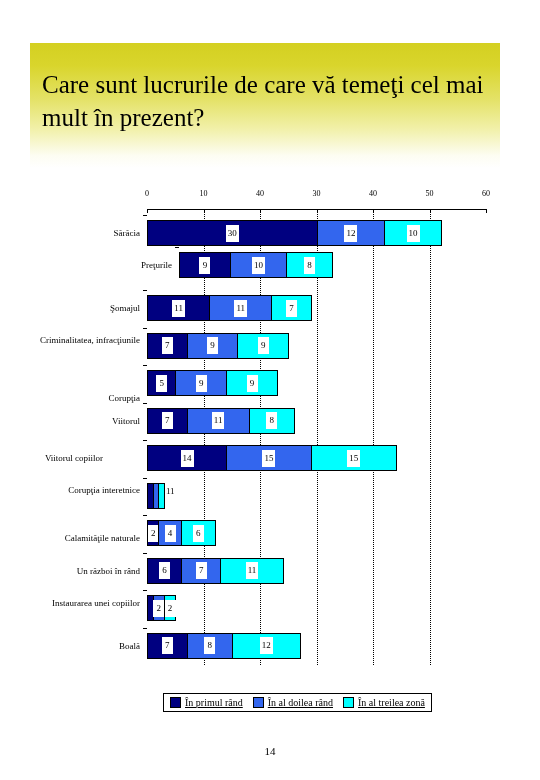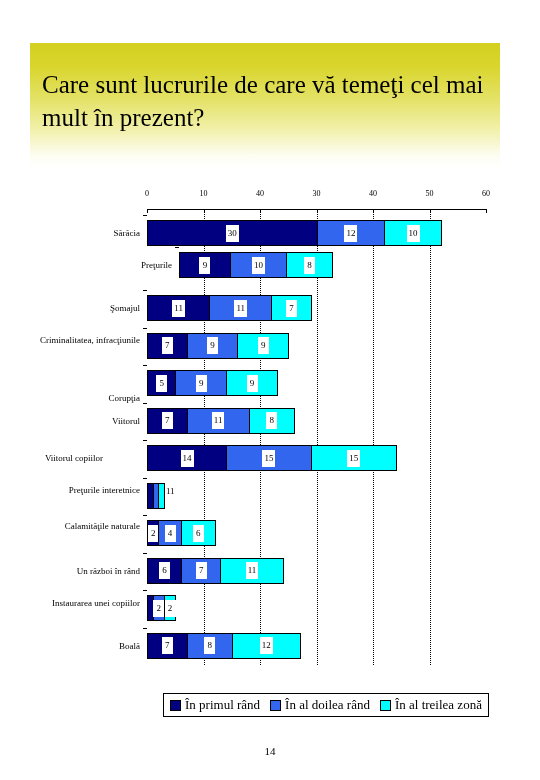--- a/index.html
+++ b/index.html
@@ -131,24 +131,25 @@
     align-items:center;
     gap:10px;
   }
   .legend-item{display:flex;align-items:center;gap:4px;}
   .legend-swatch{
     width:9px;height:9px;
     border:1px solid #000000;
     display:inline-block;
   }
   .legend-label{
-    font-size:13px;
+    font-size:10px;
     font-family:"Liberation Serif", serif;
     color:#000000;
     white-space:nowrap;
+    text-decoration:underline;
   }
 
   
   #page-number{
     position:absolute;
     left:0; top:745px;
     width:540px;
     text-align:center;
     font-size:11px;
     font-family:"Liberation Serif", serif;
@@ -286,31 +287,31 @@
           </div>
           <div class="bar-seg seg-2" style="width: 85.75px;">
             <span class="seg-value">15</span>
           </div>
           <div class="bar-seg seg-3" style="width: 85.75px;">
             <span class="seg-value">15</span>
           </div>
         </div>
       </div>
       <div class="chart-row" style="top: 292.5px;">
-        <div class="row-label" style="top: 7.5px;">Preţurile interetnice</div>
+        <div class="row-label" style="top: 7.5px;">Corupţia interetnice</div>
         <div class="row-tick" style="top: 0px;"></div>
         <div class="bar-stack" style="top: 5px;">
           <div class="bar-seg seg-1" style="width: 6.65px;"></div>
           <div class="bar-seg seg-2" style="width: 6.65px;"></div>
           <div class="bar-seg seg-3" style="width: 6.65px;"></div>
         </div>
         <div style="position: absolute; left: 165.95px; top: 8px; font-size: 9px; font-family: &quot;Liberation Serif&quot;, serif; color: rgb(0, 0, 0);">11</div>
       </div>
       <div class="chart-row" style="top: 330px;">
-        <div class="row-label" style="top: 6px;">Calamităţile naturale</div>
+        <div class="row-label" style="top: 18px;">Calamităţile naturale</div>
         <div class="row-tick" style="top: 0px;"></div>
         <div class="bar-stack" style="top: 5px;">
           <div class="bar-seg seg-1" style="width: 12.3px;">
             <span class="seg-value">2</span>
           </div>
           <div class="bar-seg seg-2" style="width: 23.6px;">
             <span class="seg-value">4</span>
           </div>
           <div class="bar-seg seg-3" style="width: 34.9px;">
             <span class="seg-value">6</span>

